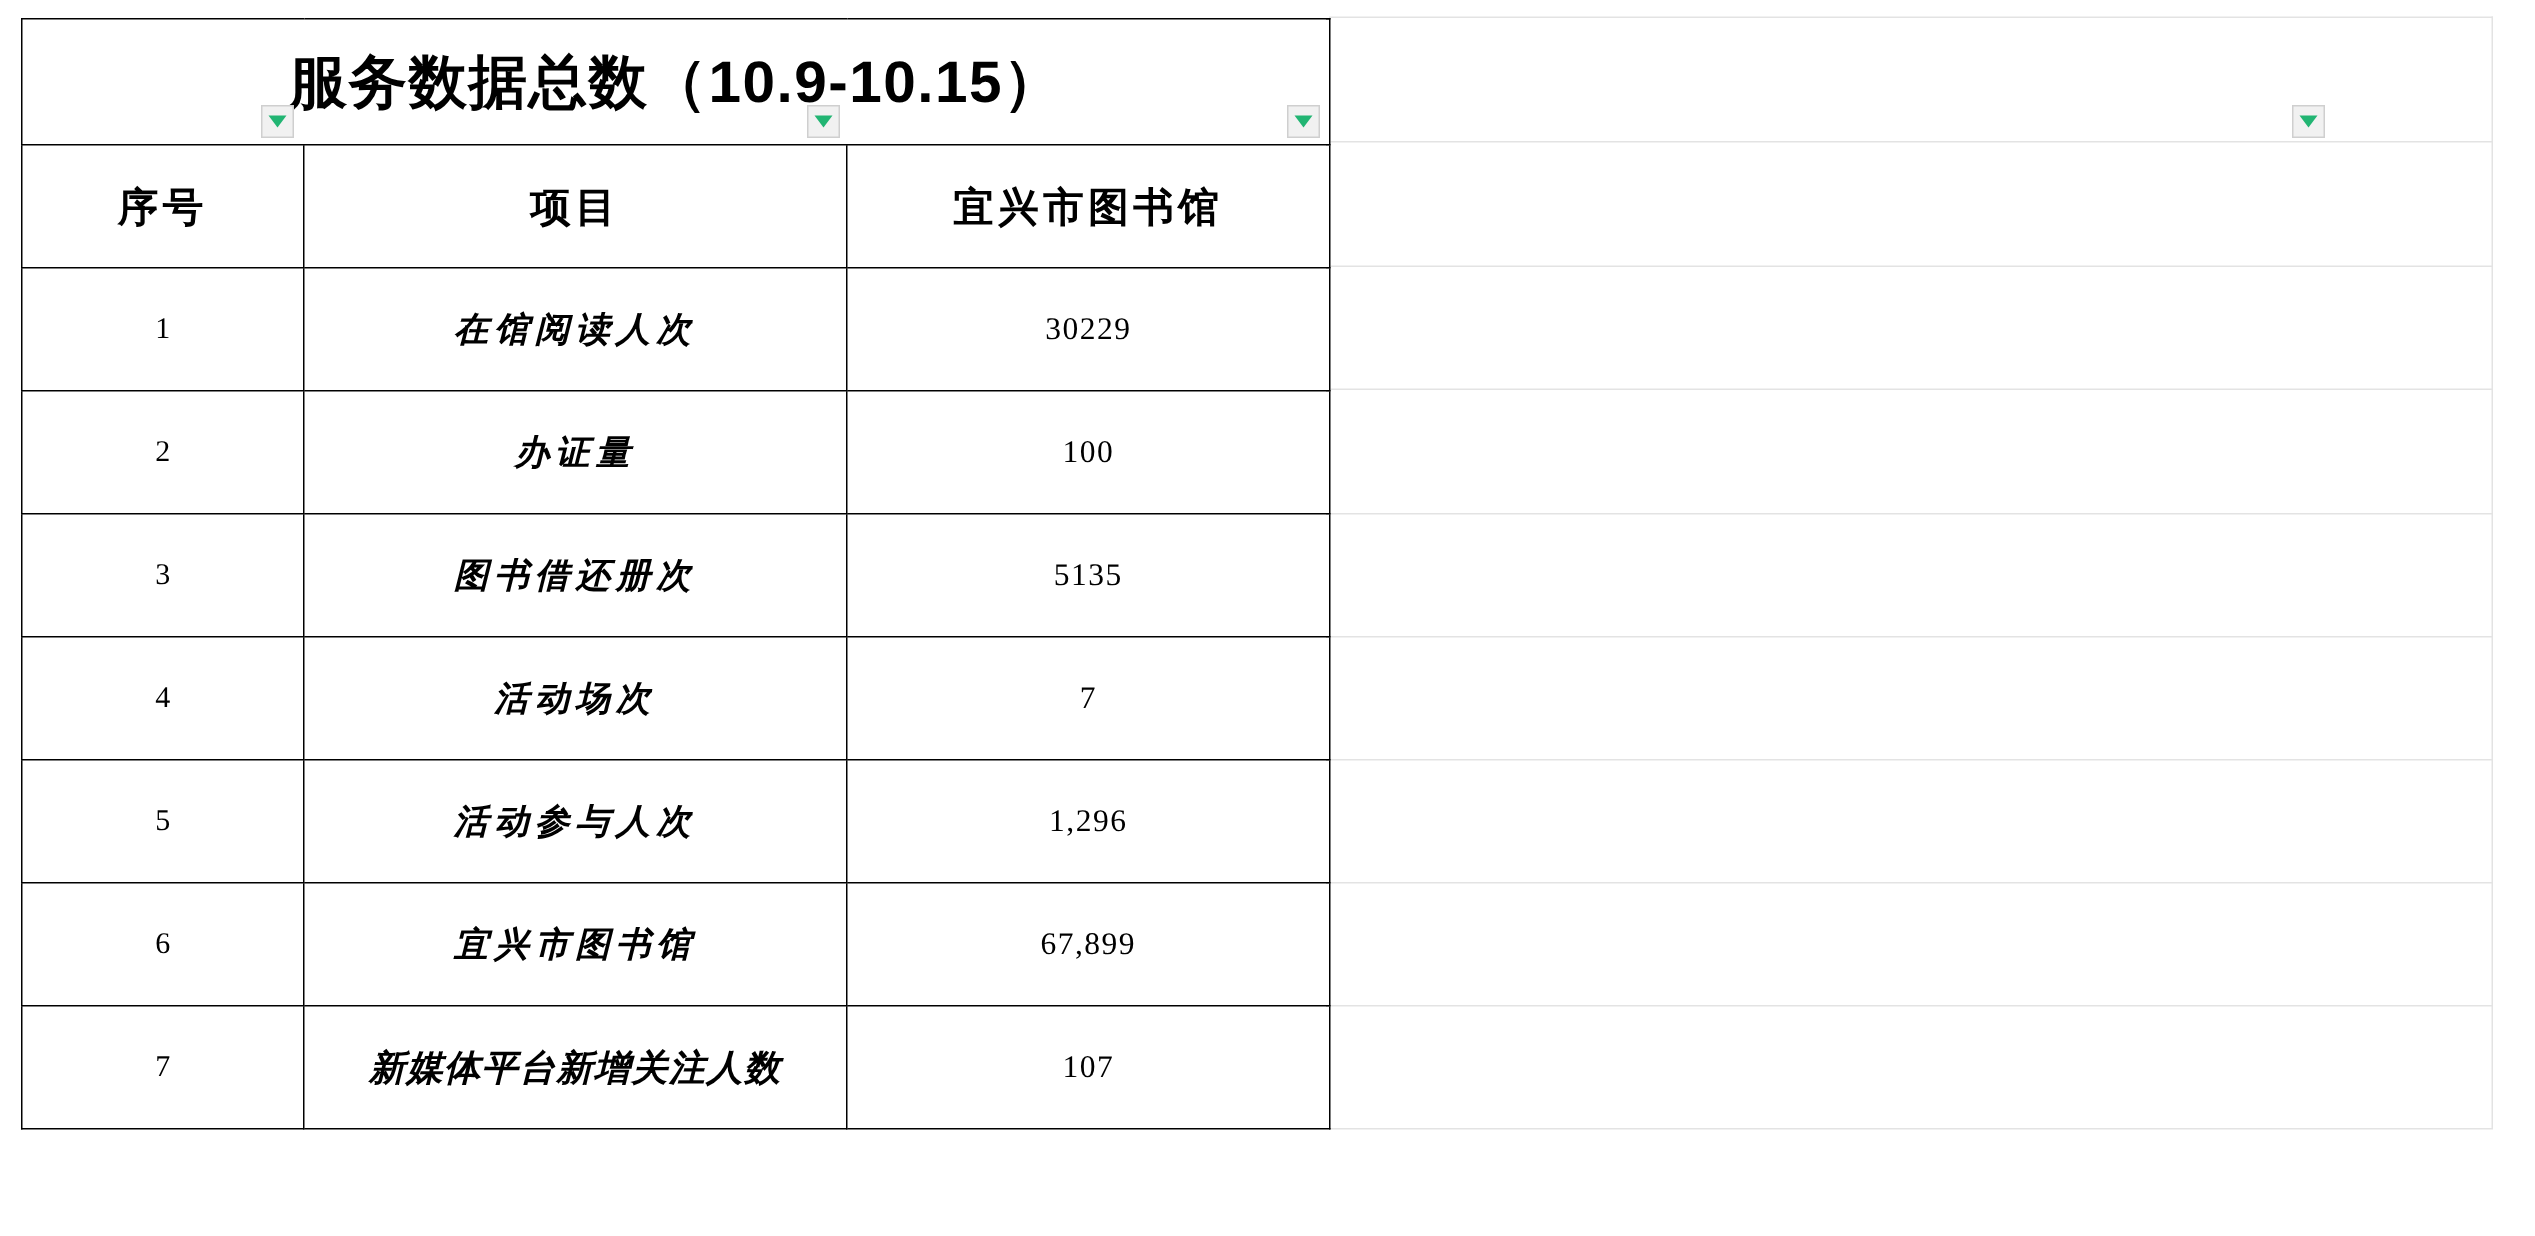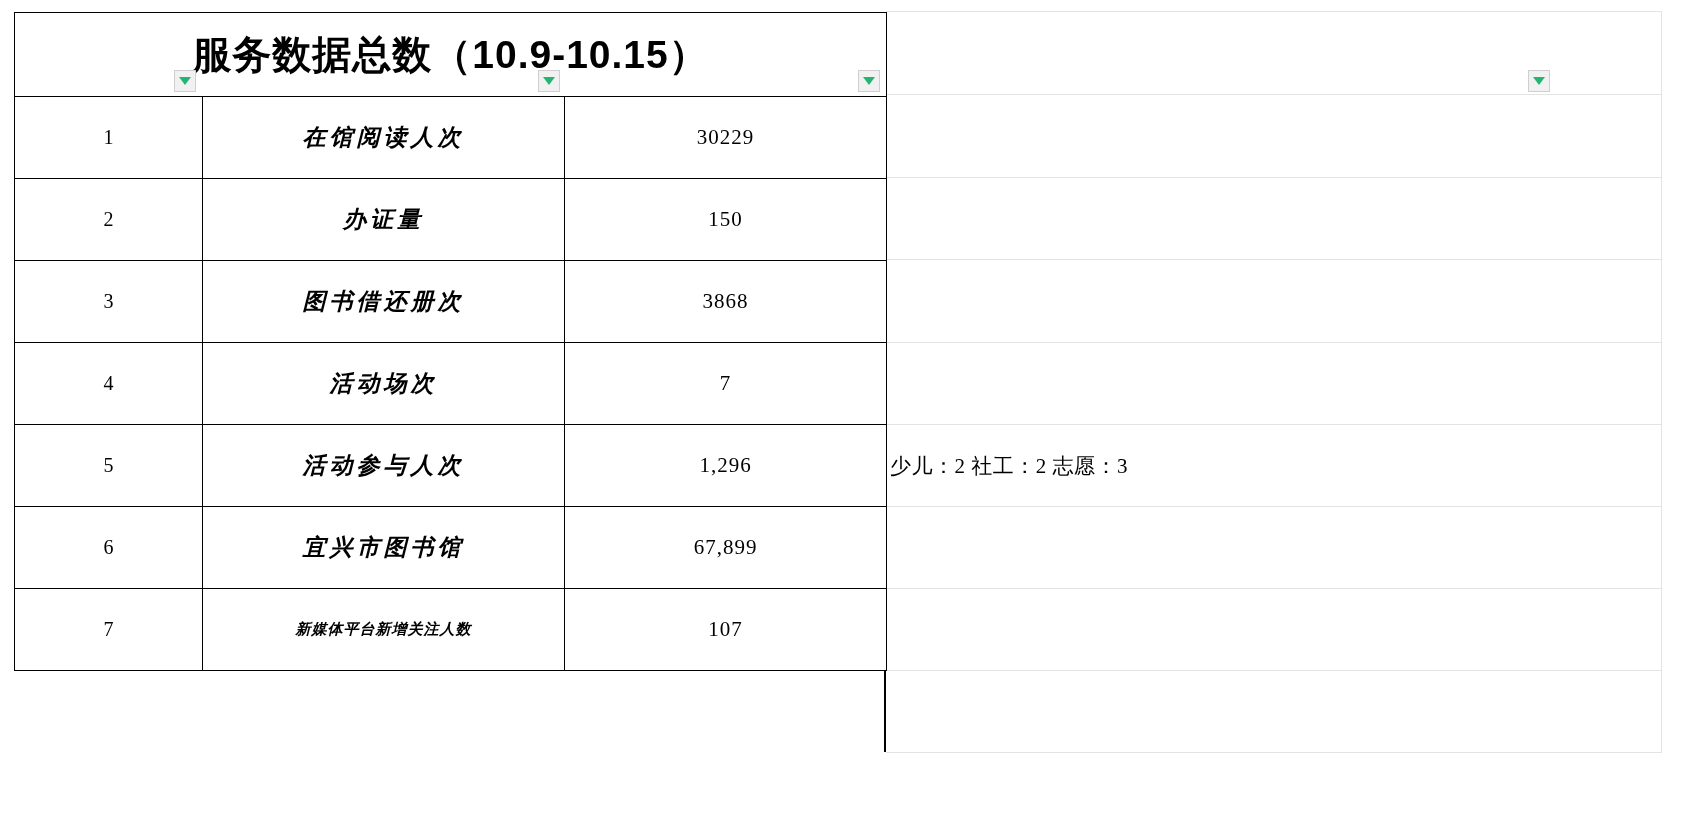--- a/index.html
+++ b/index.html
@@ -69,21 +69,21 @@
     letter-spacing: 3px;
   }
   .body-row td { height: 82px; }
   .cell-no { font-size: 20px; }
   .cell-item {
     font-size: 23px;
     font-weight: 700;
     letter-spacing: 4px;
     font-style: italic;
   }
-  .cell-item.tight { letter-spacing: 1px; font-size: 15px; }
+  .cell-item.tight { letter-spacing: 1px; font-size: 24px; }
   .cell-value { font-size: 21px; letter-spacing: 1px; }
 
   
   .filter-btn {
     position: absolute;
     width: 22px;
     height: 22px;
     background: #f1f1f1;
     border: 1px solid #cfcfcf;
     display: flex;
@@ -139,35 +139,40 @@
   <table id="main-table">
     <colgroup>
       <col class="col-no">
         <col class="col-item">
         <col class="col-value">
     </colgroup>
     <tbody>
       <tr>
         <td class="title-cell" colspan="3">服务数据总数（10.9-10.15）</td>
       </tr>
+      <tr>
+        <td class="head-cell">序号</td>
+        <td class="head-cell">项目</td>
+        <td class="head-cell">宜兴市图书馆</td>
+      </tr>
 
       <tr class="body-row">
         <td class="cell-no">1</td>
         <td class="cell-item">在馆阅读人次</td>
         <td class="cell-value">30229</td>
       </tr>
       <tr class="body-row">
         <td class="cell-no">2</td>
         <td class="cell-item">办证量</td>
-        <td class="cell-value">150</td>
+        <td class="cell-value">100</td>
       </tr>
       <tr class="body-row">
         <td class="cell-no">3</td>
         <td class="cell-item">图书借还册次</td>
-        <td class="cell-value">3868</td>
+        <td class="cell-value">5135</td>
       </tr>
       <tr class="body-row">
         <td class="cell-no">4</td>
         <td class="cell-item">活动场次</td>
         <td class="cell-value">7</td>
       </tr>
       <tr class="body-row">
         <td class="cell-no">5</td>
         <td class="cell-item">活动参与人次</td>
         <td class="cell-value">1,296</td>
@@ -191,15 +196,14 @@
   <div class="filter-btn" style="left:538px; top:70px">
     <span class="tri"></span>
   </div>
   <div class="filter-btn" style="left:858px; top:70px">
     <span class="tri"></span>
   </div>
   <div class="filter-btn" style="left:1528px; top:70px">
     <span class="tri"></span>
   </div>
 
-  <div class="note" style="top:452px">少儿：2 社工：2 志愿：3</div>
 
 </div>
 
 </body></html>

